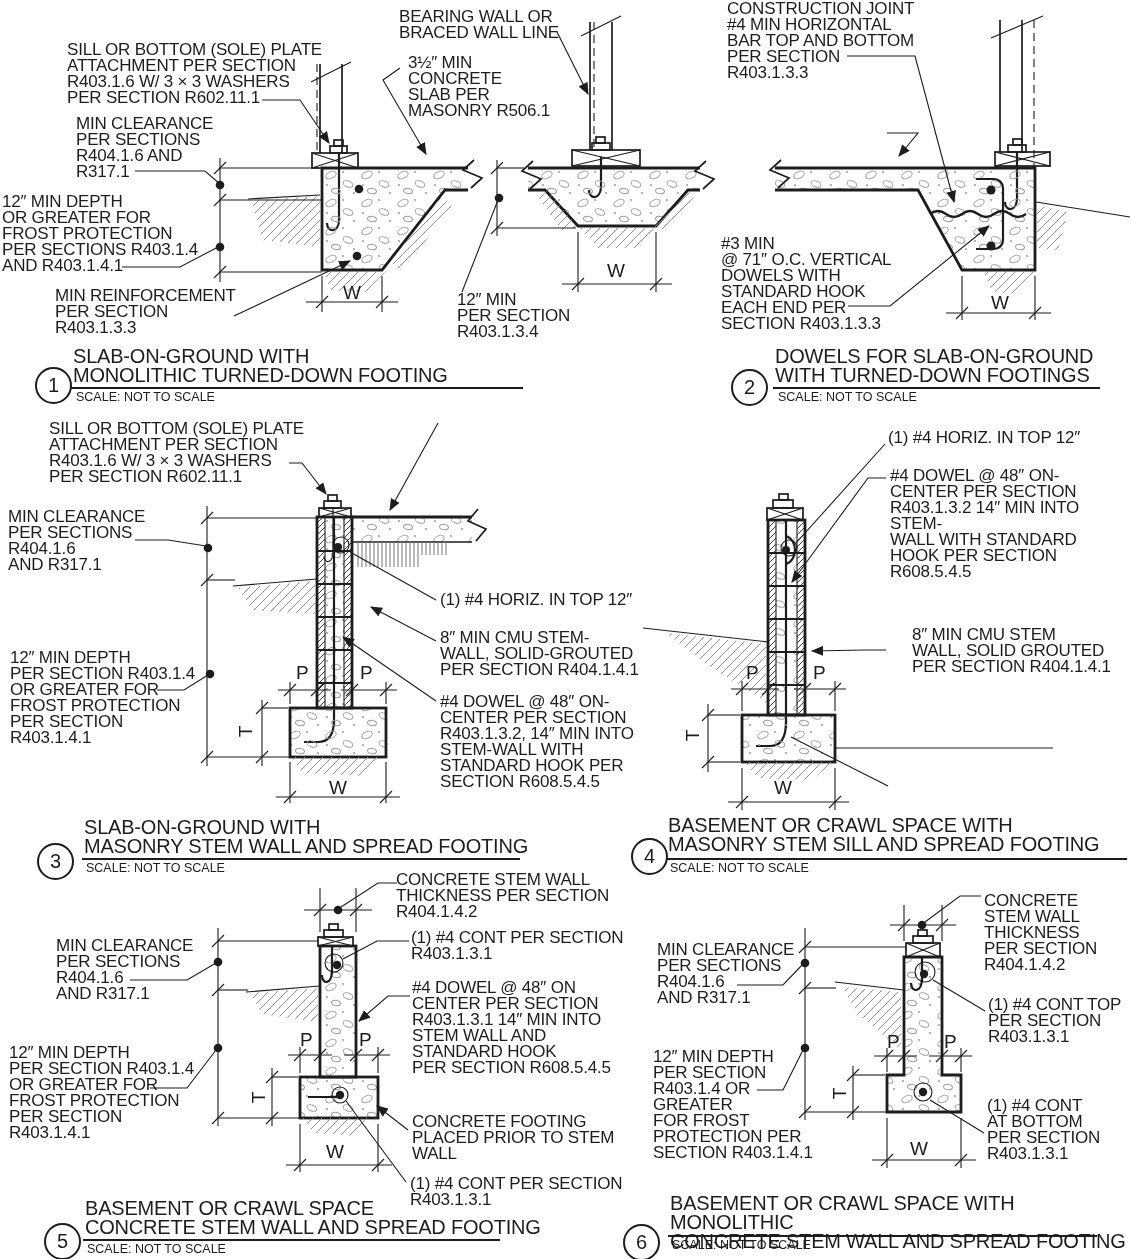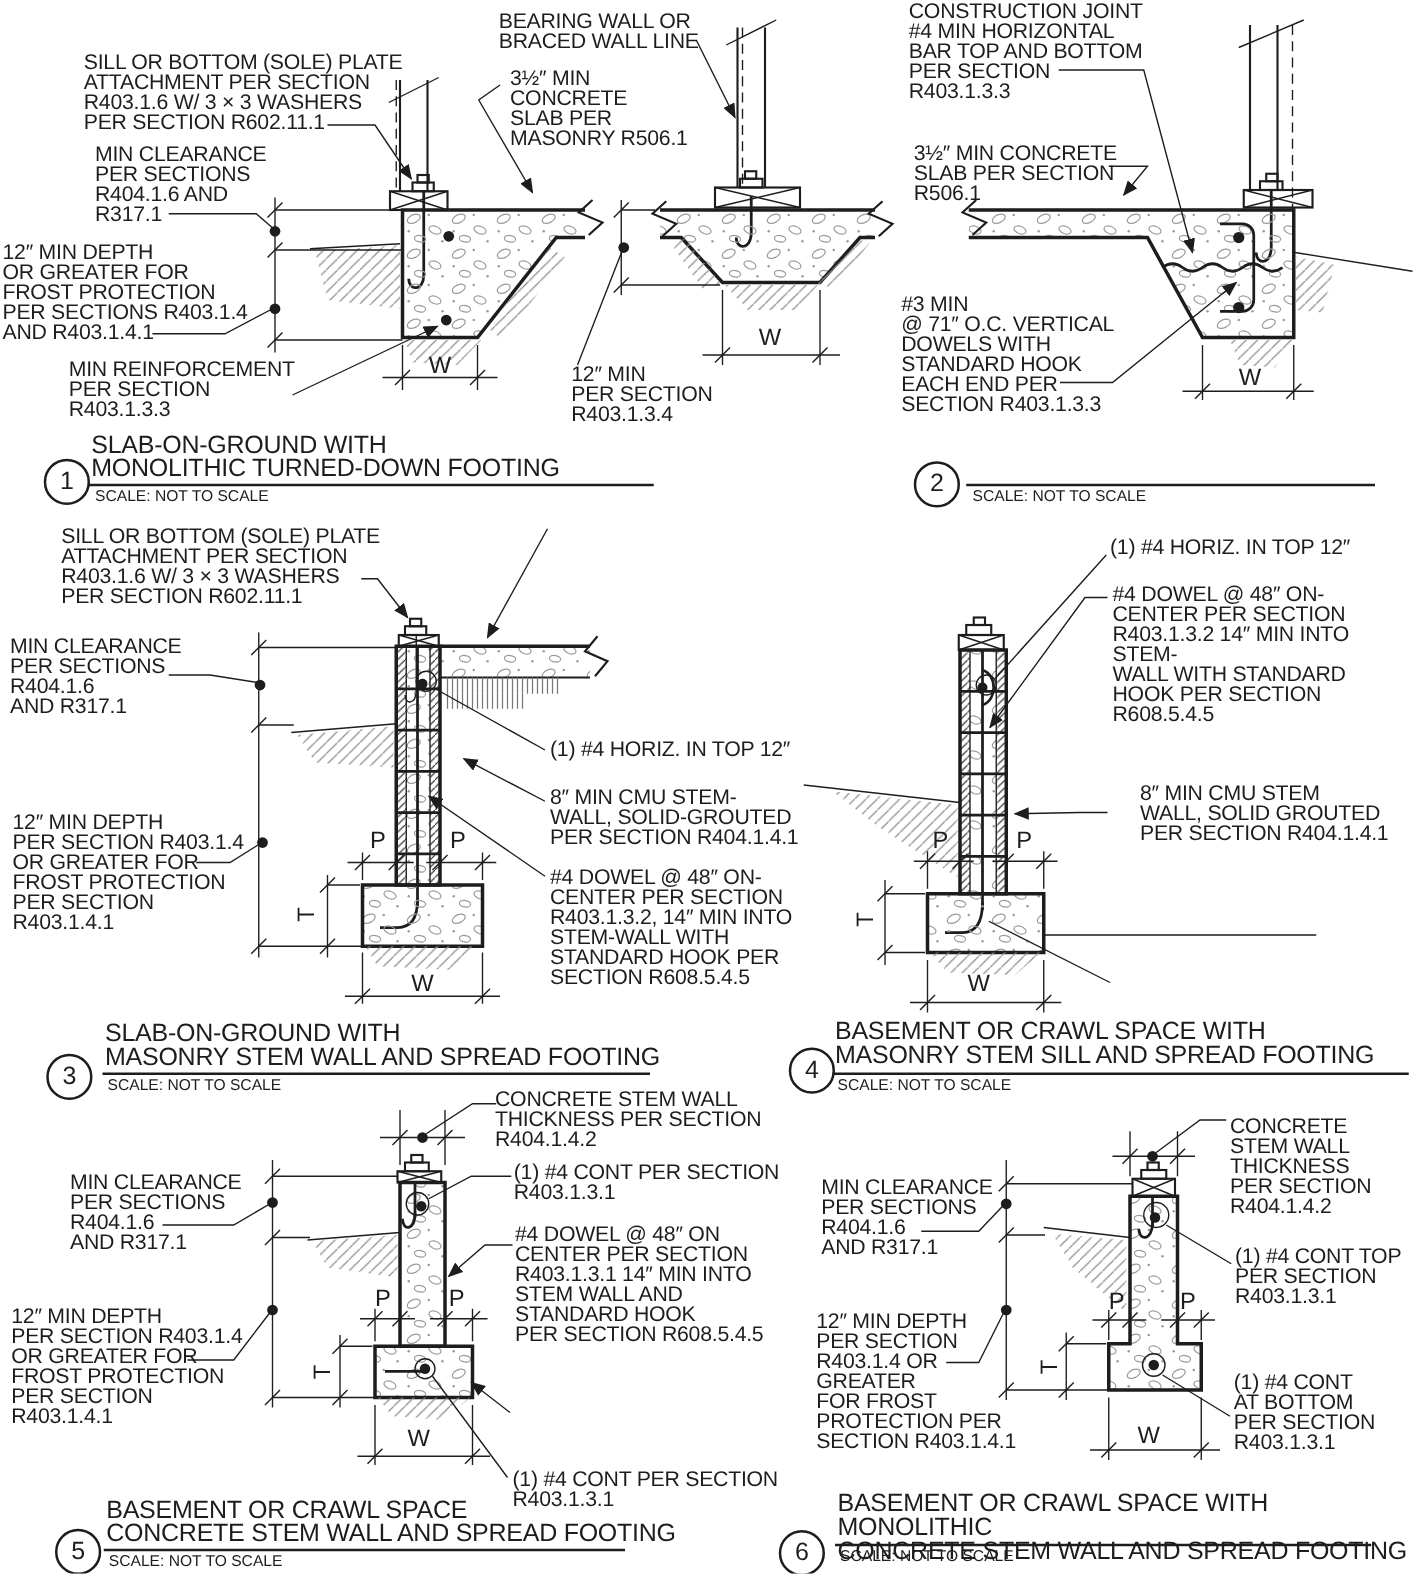--- a/index.html
+++ b/index.html
@@ -461,33 +461,32 @@
 <div class="ttl" style="left:73px;top:347px">SLAB-ON-GROUND WITH
 MONOLITHIC TURNED-DOWN FOOTING</div>
 <div class="rule" style="left:71px;top:387px;width:452px"></div>
 <div class="scl" style="left:76px;top:391px">SCALE: NOT TO SCALE</div>
 
 <div class="lbl" style="left:727px;top:1px">CONSTRUCTION JOINT
 #4 MIN HORIZONTAL
 BAR TOP AND BOTTOM
 PER SECTION
 R403.1.3.3</div>
-<div class="lbl" style="left:731px;top:115px">3½″ MIN CONCRETE
-SLAB PER SECTION
-R506.1</div>
 <div class="lbl" style="left:721px;top:236px">#3 MIN
 @ 71″ O.C. VERTICAL
 DOWELS WITH
 STANDARD HOOK
 EACH END PER
 SECTION R403.1.3.3</div>
 <div class="dim" style="left:991px;top:293px">W</div>
 <div class="num" style="left:731px;top:369px">
       <span>2</span>
     </div>
+<div class="ttl" style="left:775px;top:347px">DOWELS FOR SLAB-ON-GROUND
+WITH TURNED-DOWN FOOTINGS</div>
 <div class="rule" style="left:773px;top:387px;width:327px"></div>
 <div class="scl" style="left:778px;top:391px">SCALE: NOT TO SCALE</div>
 
 <div class="lbl" style="left:49px;top:421px">SILL OR BOTTOM (SOLE) PLATE
 ATTACHMENT PER SECTION
 R403.1.6 W/ 3 × 3 WASHERS
 PER SECTION R602.11.1</div>
 <div class="lbl" style="left:8px;top:509px">MIN CLEARANCE
 PER SECTIONS
 R404.1.6
@@ -556,20 +555,23 @@
 R403.1.3.1 14″ MIN INTO
 STEM WALL AND
 STANDARD HOOK
 PER SECTION R608.5.4.5</div>
 <div class="lbl" style="left:9px;top:1045px">12″ MIN DEPTH
 PER SECTION R403.1.4
 OR GREATER FOR
 FROST PROTECTION
 PER SECTION
 R403.1.4.1</div>
+<div class="lbl" style="left:412px;top:1114px">CONCRETE FOOTING
+PLACED PRIOR TO STEM
+WALL</div>
 <div class="lbl" style="left:410px;top:1176px">(1) #4 CONT PER SECTION
 R403.1.3.1</div>
 <div class="dim" style="left:300px;top:1030px">P</div>
 <div class="dim" style="left:359px;top:1030px">P</div>
 <div class="dim dimv" style="left:253px;top:1088px">T</div>
 <div class="dim" style="left:326px;top:1142px">W</div>
 <div class="num" style="left:44px;top:1223px">
       <span>5</span>
     </div>
 <div class="ttl" style="left:85px;top:1199px">BASEMENT OR CRAWL SPACE

